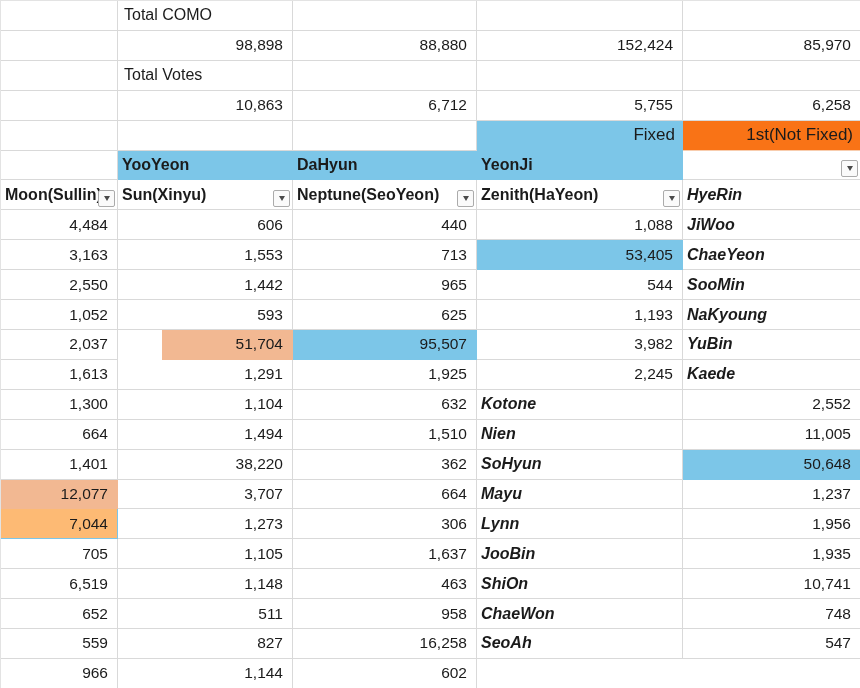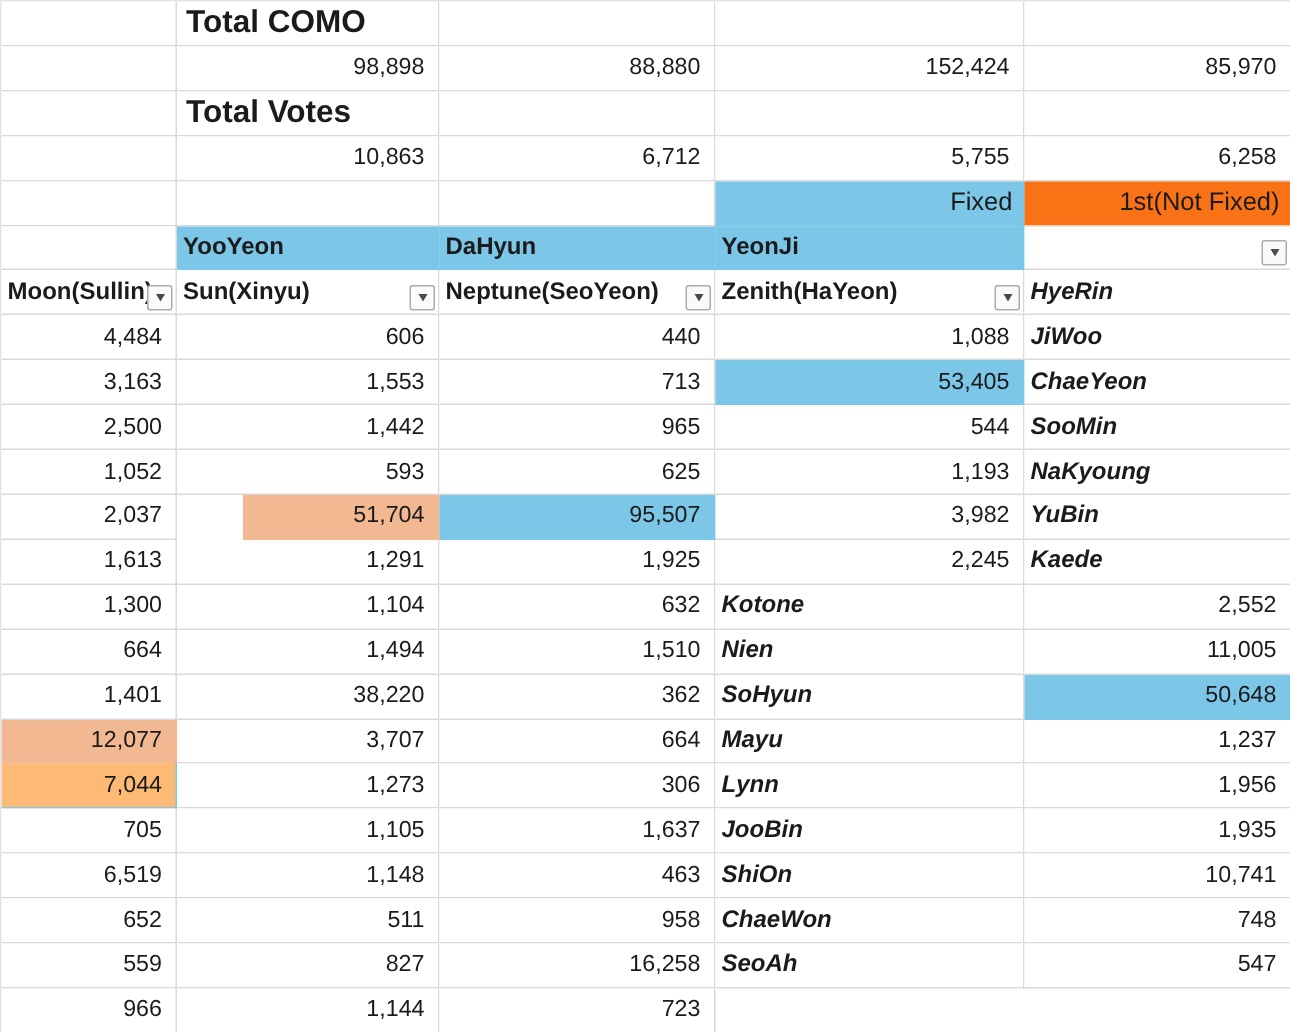--- a/index.html
+++ b/index.html
@@ -24,21 +24,21 @@
     border-bottom:1px solid #d9d9d9;
     display:flex;
     align-items:center;
     white-space:nowrap;
     overflow:hidden;
     font-size:15px;
     background:#fff;
     padding:0 4px;
   }
   .num{justify-content:flex-end;padding-right:9px;font-size:15.5px;}
-  .lbl{padding-left:6px;font-size:21px;font-weight:bold;}
+  .lbl{padding-left:6px;font-size:16px;}
   .bold{font-weight:700;font-size:16px;}
   .name{font-weight:700;font-size:16px;padding-left:4px;font-style:italic;}
   .tag{justify-content:flex-end;padding-right:7px;font-size:17px;}
   .blue{background:#7cc6e8;border-right-color:#7cc6e8;border-bottom-color:#7cc6e8;}
   .orange{background:#f2b892;border-right-color:#f2b892;border-bottom-color:#f2b892;}
   .orangeL{background:#f8cdae;border-right-color:#f8cdae;border-bottom-color:#f8cdae;}
   .grpblue{background:#7cc6e8;border-right-color:#7cc6e8;border-bottom-color:#7cc6e8;}
   .filterbtn{
     position:absolute;
     right:2px;bottom:2px;
@@ -131,21 +131,21 @@
     <div class="c num">4,484</div>
     <div class="c num">606</div>
     <div class="c num">440</div>
     <div class="c num">1,088</div>
     <div class="c name">JiWoo</div>
     <div class="c num">3,163</div>
     <div class="c num">1,553</div>
     <div class="c num">713</div>
     <div class="c num blue" style="background: rgb(124, 198, 232); border-right-color: rgb(124, 198, 232); border-bottom-color: rgb(124, 198, 232);">53,405</div>
     <div class="c name">ChaeYeon</div>
-    <div class="c num">2,500</div>
+    <div class="c num">2,550</div>
     <div class="c num">1,442</div>
     <div class="c num">965</div>
     <div class="c num">544</div>
     <div class="c name">SooMin</div>
     <div class="c num">1,052</div>
     <div class="c num">593</div>
     <div class="c num">625</div>
     <div class="c num">1,193</div>
     <div class="c name">NaKyoung</div>
     <div class="c num">2,037</div>
@@ -198,14 +198,14 @@
     <div class="c num">958</div>
     <div class="c name">ChaeWon</div>
     <div class="c num">748</div>
     <div class="c num">559</div>
     <div class="c num">827</div>
     <div class="c num">16,258</div>
     <div class="c name">SeoAh</div>
     <div class="c num">547</div>
     <div class="c num">966</div>
     <div class="c num">1,144</div>
-    <div class="c num">723</div>
+    <div class="c num">602</div>
   </div>
 
 </body></html>

